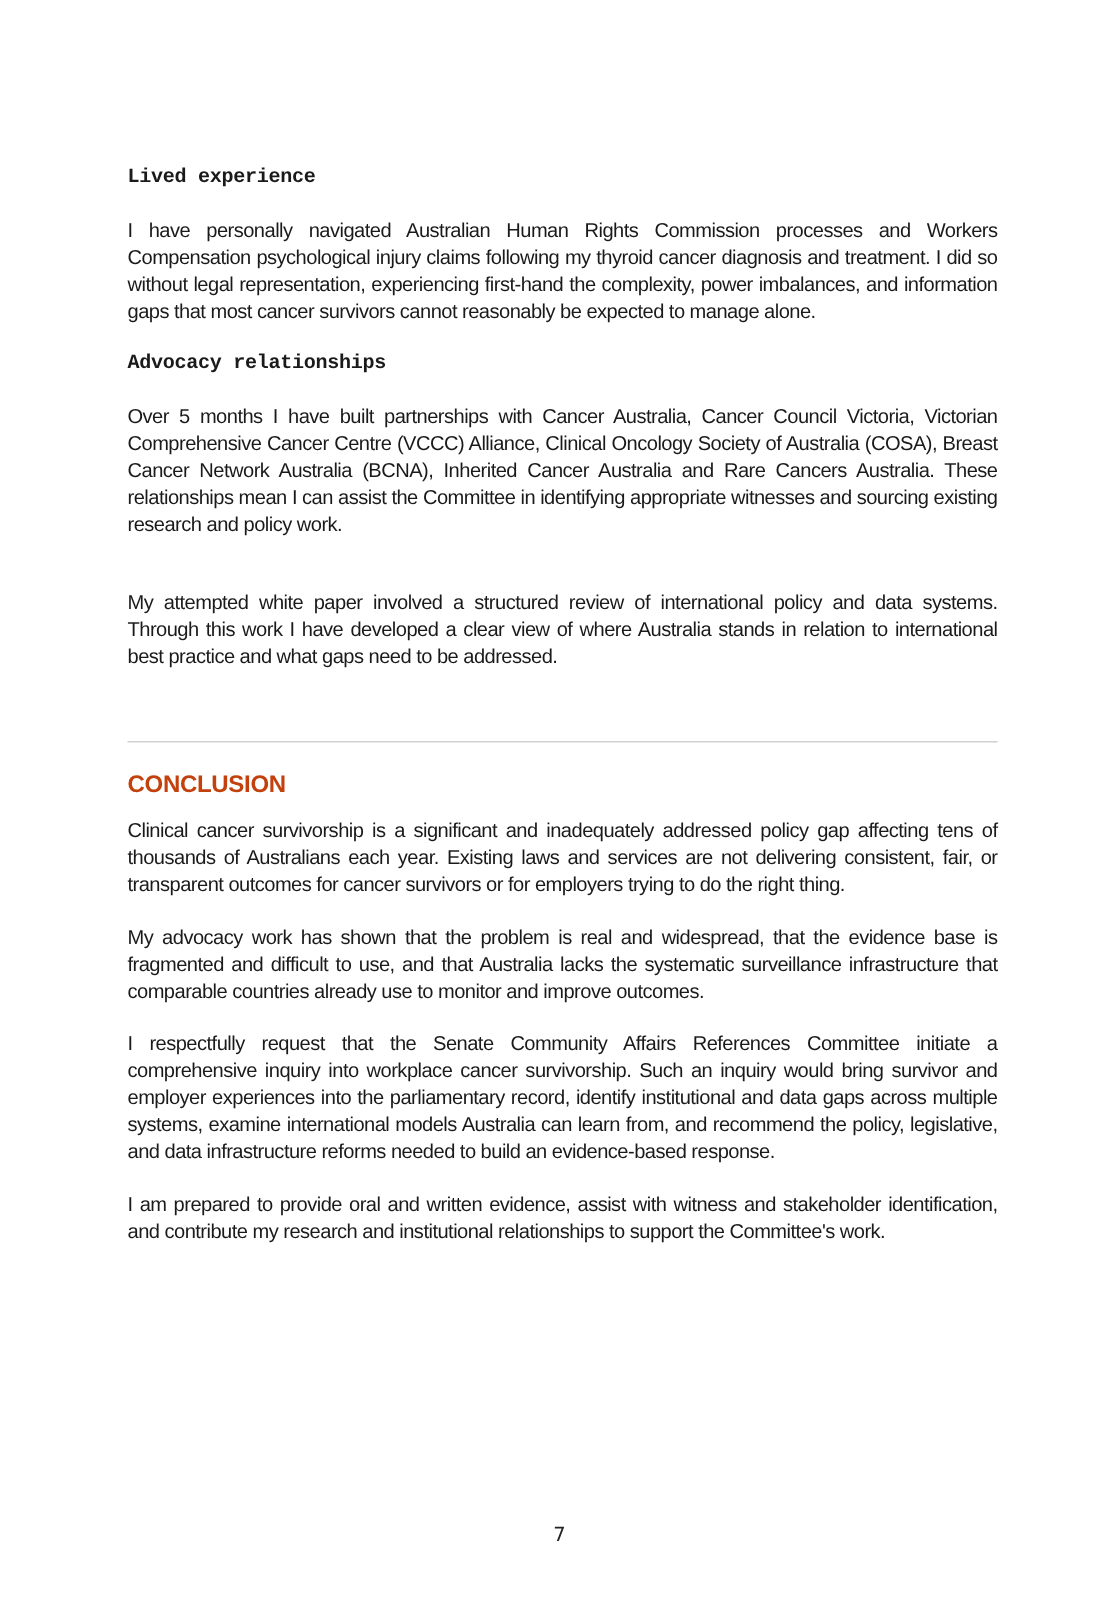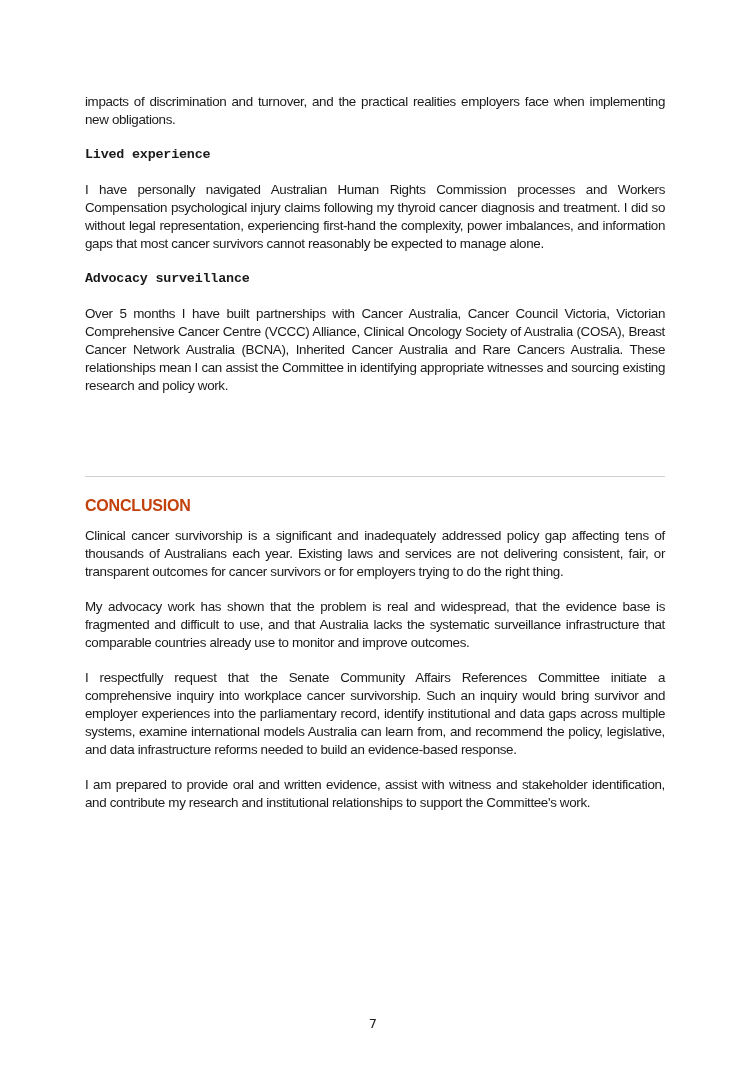--- a/index.html
+++ b/index.html
@@ -21,34 +21,34 @@
     }
     .page-number {
       position: absolute; left: 0; width: 746px; top: 1016px; text-align: center;
       font-family: "DejaVu Sans", sans-serif; font-size: 13px; color: #222;
     }
   </style>
 </head>
 <body>
 
 <div class="page">
-  <p>impacts of discrimination and turnover, and the practical realities employers face when implementing new obligations.</p>
   <div class="gap"></div>
 
   <h3 class="sub-heading">Lived experience</h3>
   <div class="gap"></div>
   <p>I have personally navigated Australian Human Rights Commission processes and Workers Compensation psychological injury claims following my thyroid cancer diagnosis and treatment. I did so without legal representation, experiencing first-hand the complexity, power imbalances, and information gaps that most cancer survivors cannot reasonably be expected to manage alone.</p>
   <div class="gap"></div>
 
-  <h3 class="sub-heading">Advocacy surveillance</h3>
+  <h3 class="sub-heading">Advocacy relationships</h3>
   <div class="gap"></div>
   <p>Over 5 months I have built partnerships with Cancer Australia, Cancer Council Victoria, Victorian Comprehensive Cancer Centre (VCCC) Alliance, Clinical Oncology Society of Australia (COSA), Breast Cancer Network Australia (BCNA), Inherited Cancer Australia and Rare Cancers Australia. These relationships mean I can assist the Committee in identifying appropriate witnesses and sourcing existing research and policy work.</p>
   <div class="gap"></div>
 
   <div class="gap"></div>
+  <p>My attempted white paper involved a structured review of international policy and data systems. Through this work I have developed a clear view of where Australia stands in relation to international best practice and what gaps need to be addressed.</p>
   <div class="gap"></div>
 
   <div style="height:30px"></div>
   <hr class="section-divider">
   <div style="height:20px"></div>
 
   <h2 class="section-title">CONCLUSION</h2>
   <div style="height:12px"></div>
   <p>Clinical cancer survivorship is a significant and inadequately addressed policy gap affecting tens of thousands of Australians each year. Existing laws and services are not delivering consistent, fair, or transparent outcomes for cancer survivors or for employers trying to do the right thing.</p>
   <div class="gap"></div>

